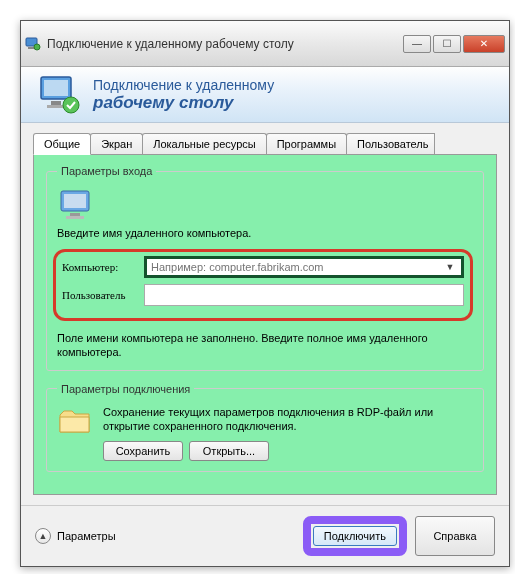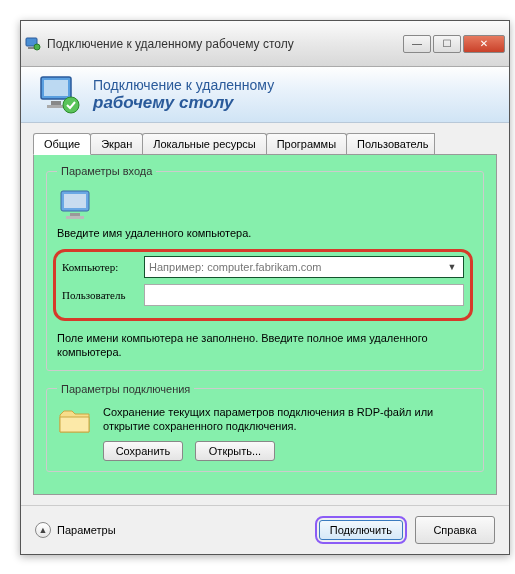--- a/index.html
+++ b/index.html
@@ -104,21 +104,21 @@
 .login-icon { width: 40px; height: 40px; margin-right: 10px; flex-shrink: 0; }
 .login-body { flex: 1; }
 .instruct { margin-bottom: 10px; }
 
 .fieldrow { display: flex; align-items: center; margin-bottom: 6px; }
 .fieldlabel { width: 82px; font-family: Liberation Serif, serif; }
 .fieldinput { flex: 1; }
 
 .combo {
   display: flex; align-items: center;
-  border: 1px solid #14532d;
+  border: 3px solid #14532d;
   height: 22px;
   background: #fff;
   padding: 0 4px;
   gap: 30px;
 }
 .combo input {
   flex: 1; border: none; outline: none;
   font-size: 11px; color: #888;
   background: transparent;
 }
@@ -137,21 +137,21 @@
   padding: 4px 6px 6px 6px;
   margin-left: -4px;
 }
 
 .warn { margin-top: 10px; font-size: 11px; line-height: 1.3; }
 
 .connset { display: flex; align-items: flex-start; }
 .conn-icon { width: 36px; height: 36px; margin-right: 10px; flex-shrink: 0; }
 .conn-body { flex: 1; }
 .conn-desc { margin-bottom: 8px; line-height: 1.3; }
-.conn-buttons { display: flex; gap: 12px; }
+.conn-buttons { display: flex; gap: 6px; }
 
 .btn {
   padding: 3px 10px;
   border: 1px solid #888;
   border-radius: 3px;
   background: linear-gradient(to bottom, #fafafa, #e4e4e4);
   font-size: 11px;
   cursor: pointer;
   min-width: 80px;
 }
@@ -170,21 +170,21 @@
 }
 .collapse-arrow {
   width: 16px; height: 16px;
   border: 1px solid #888; border-radius: 50%;
   display: flex; align-items: center; justify-content: center;
   font-size: 9px; color: #444;
   background: linear-gradient(to bottom,#fff,#e8e8e8);
 }
 .footer-buttons { display: flex; gap: 8px; }
 .connect-highlight {
-  border: 2px solid #8b5cf6;
+  border: 8px solid #8b5cf6;
   border-radius: 8px;
   padding: 2px;
   display: inline-block;
 }
 .connect-highlight .btn {
   border: 1px solid #3a7bbf;
   background: linear-gradient(to bottom, #f2f8fd, #d6e9f8);
 }
 </style>
 </head>

